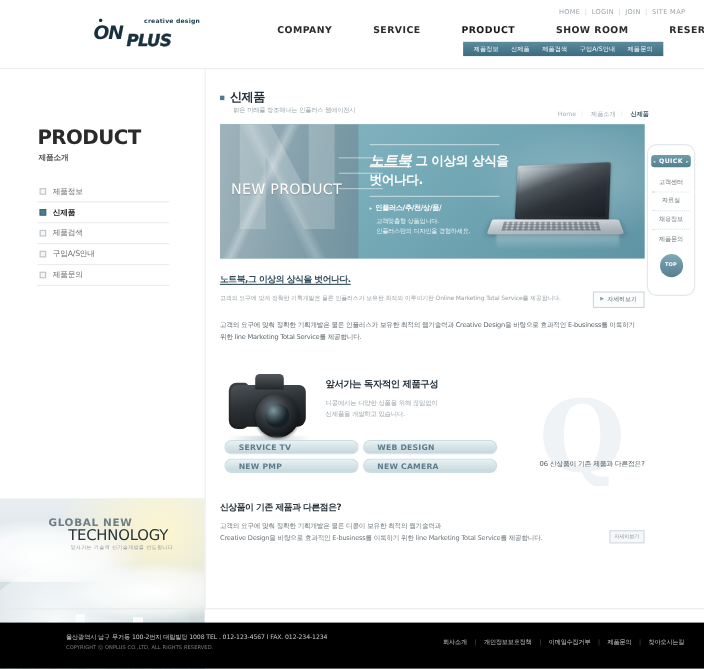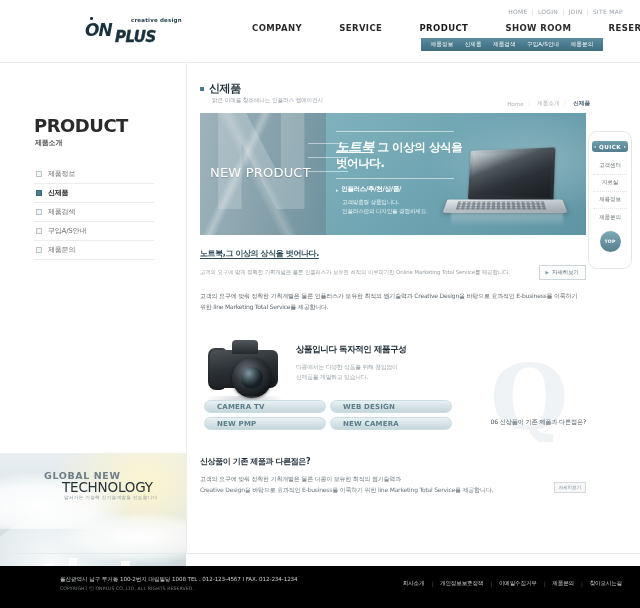--- a/index.html
+++ b/index.html
@@ -548,29 +548,29 @@
 
       <div class="cam">
         <div class="cam-grip"></div>
         <div class="cam-body"></div>
         <div class="cam-pent"></div>
         <div class="cam-lens"></div>
         <div class="cam-shadow"></div>
       </div>
 
       <div class="sec2-txt">
-        <div class="sec2-h">상품입니다 독자적인 제품구성</div>
+        <div class="sec2-h">앞서가는 독자적인 제품구성</div>
         <div class="sec2-p">
           <span>디콩에서는 다양한 상품을 위해 끊임없이</span><br>
           <span>신제품을 개발하고 있습니다.</span>
         </div>
       </div>
 
       <div class="pillgrid">
-        <div class="pill">CAMERA TV</div>
+        <div class="pill">SERVICE TV</div>
         <div class="pill">WEB DESIGN</div>
         <div class="pill">NEW PMP</div>
         <div class="pill">NEW CAMERA</div>
       </div>
 
       <div class="sec2-q">06 신상품이 기존 제품과 다른점은?</div>
     </div>
 
     <div class="sec3">
       <div class="sec3-h">신상품이 기존 제품과 다른점은?</div>

